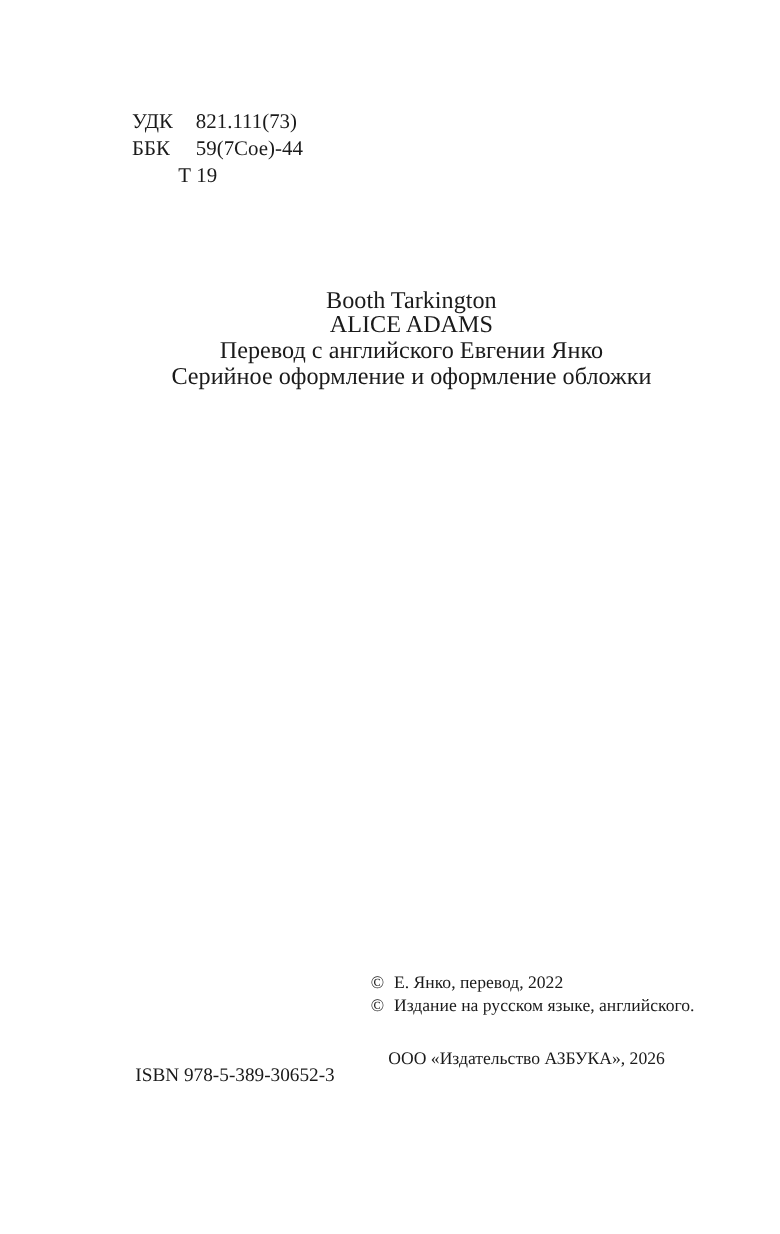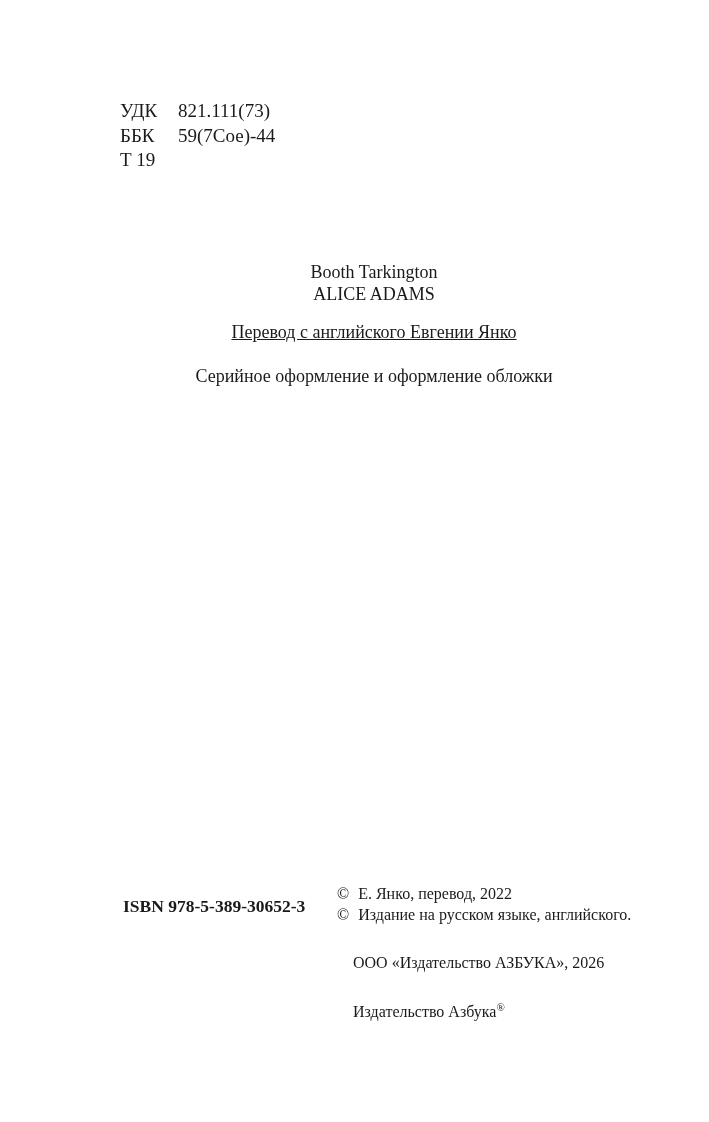--- a/index.html
+++ b/index.html
@@ -29,41 +29,41 @@
     top: 99px;
     font-size: 19px;
     line-height: 24.5px;
     white-space: nowrap;
   }
   .cat-label {
     display: inline-block;
     width: 58px;
   }
   .author-sign {
+    margin-left: 42px;
   }
 
   
   .title-block {
     position: absolute;
     left: 39px;
     top: 262px;
     width: 670px;
     text-align: center;
-    font-size: 18px;
+    font-size: 22px;
     line-height: 21.5px;
   }
   .title-block p {
     margin: 0;
   }
   .title-block .gap-md {
-    margin-top: 17px;
-    text-decoration: underline;
+    margin-top: 2px;
   }
   .title-block .gap-lg {
-    margin-top: 22px;
+    margin-top: 2px;
   }
 
   
   .copyright {
     position: absolute;
     left: 337px;
     top: 884px;
     font-size: 16px;
     line-height: 20.6px;
     white-space: nowrap;
@@ -79,23 +79,23 @@
   .reg {
     font-size: 11px;
     vertical-align: super;
     line-height: 0;
   }
 
   
   .isbn {
     position: absolute;
     left: 123px;
-    top: 896px;
+    top: 967px;
     font-size: 17.5px;
-    font-weight: bold;
+    font-weight: normal;
     line-height: 20.6px;
     white-space: nowrap;
   }
 </style>
 </head>
 <body>
 
 <div class="page">
 
   <div class="cataloging">
@@ -120,20 +120,17 @@
   <div class="copyright">
     <div class="c-first">
       <span>©</span>
       <span>Е. Янко, перевод, 2022</span>
     </div>
     <div class="c-first">
       <span>©</span>
       <span>Издание на русском языке, английского.</span>
     </div>
     <div class="c-indent">ООО «Издательство АЗБУКА», 2026</div>
-    <div class="c-indent">
-      <span>Издательство Азбука</span><sup class="reg">®</sup>
-    </div>
   </div>
 
   <div class="isbn">ISBN 978-5-389-30652-3</div>
 
 </div>
 
 </body></html>

